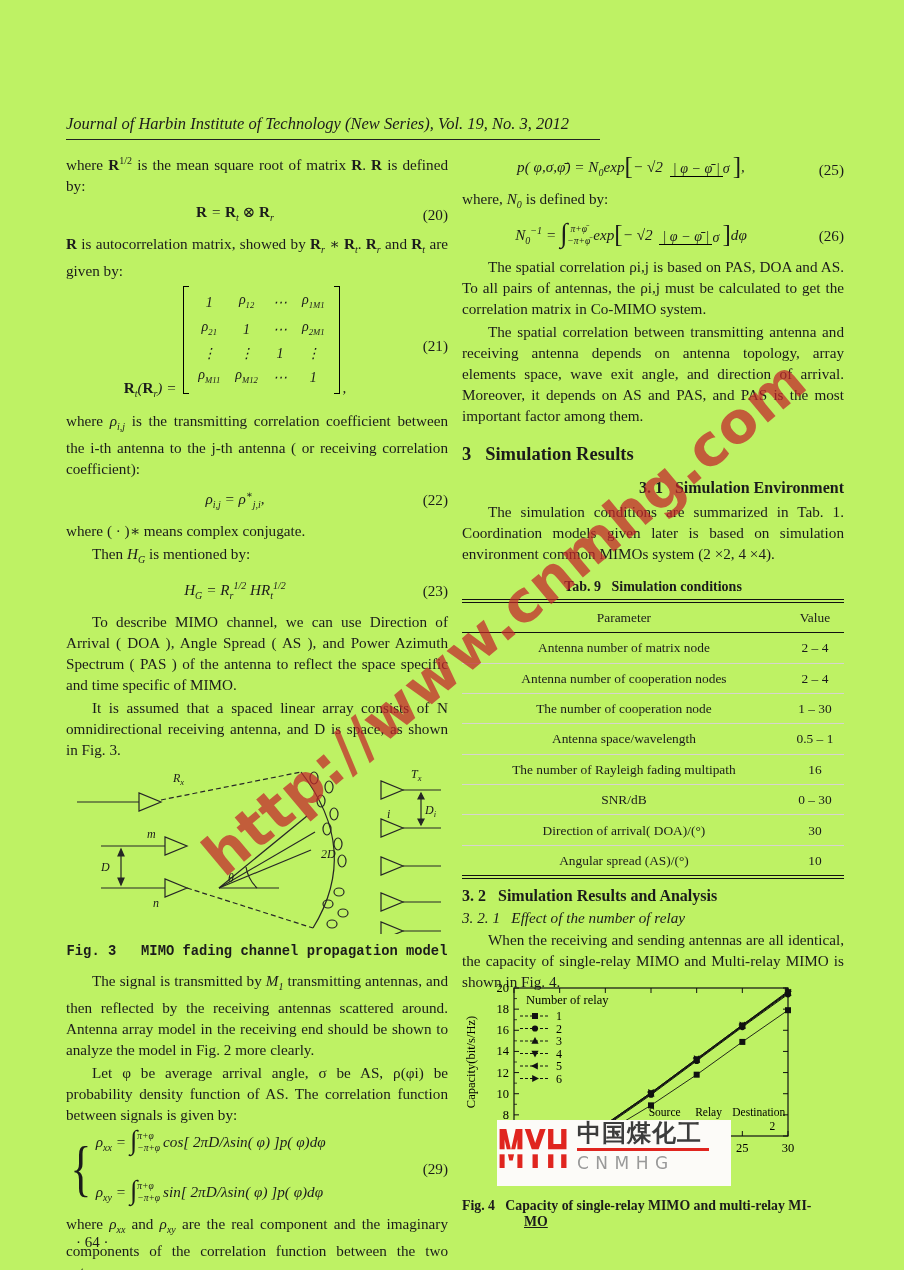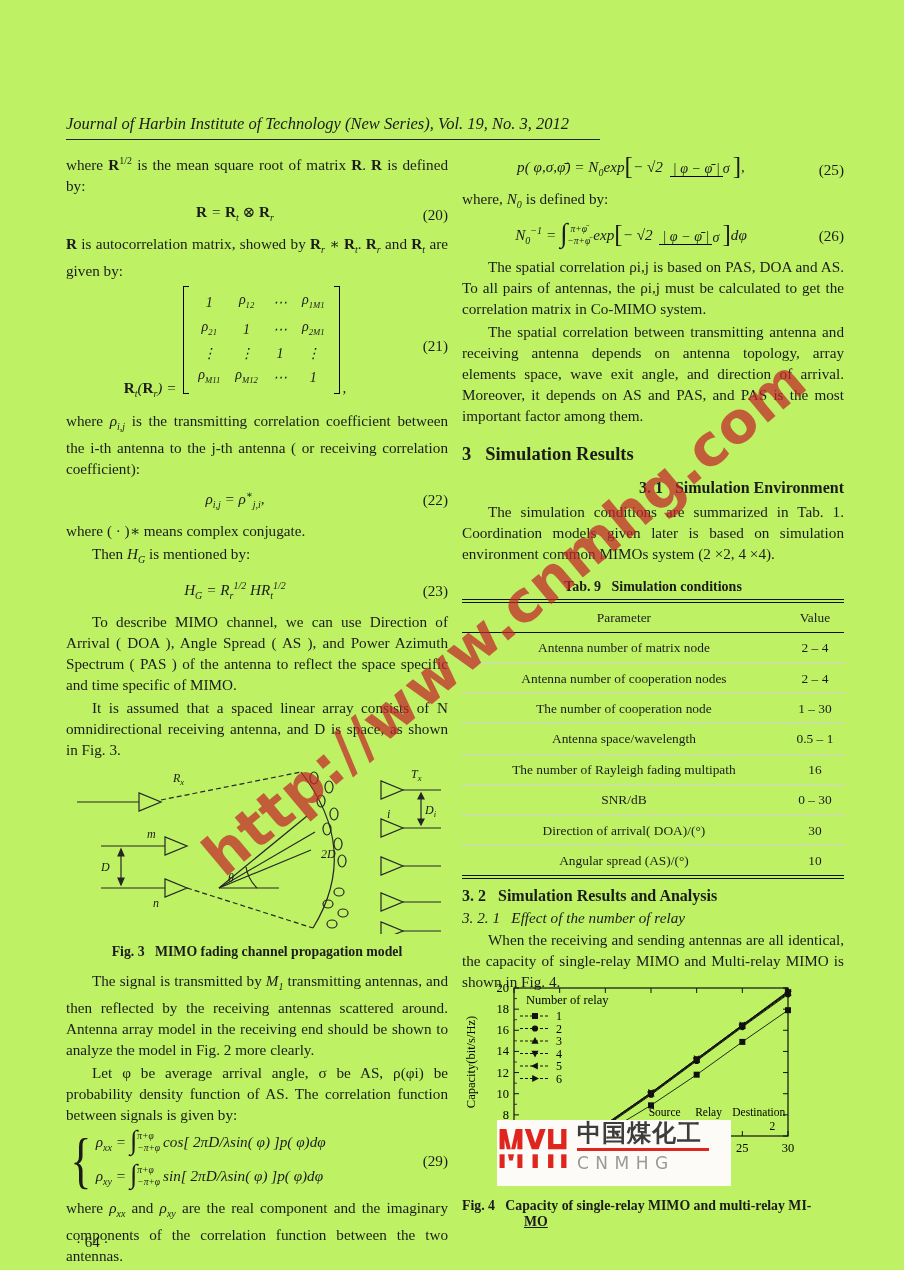--- a/index.html
+++ b/index.html
@@ -33,24 +33,24 @@
   .matwrap{display:inline-flex;align-items:stretch;margin:0 3px;}
   .brk{width:5px;}
   .brk.l{border-left:1.4px solid #000;border-top:1.4px solid #000;border-bottom:1.4px solid #000;}
   .brk.r{border-right:1.4px solid #000;border-top:1.4px solid #000;border-bottom:1.4px solid #000;}
   .mat{display:grid;grid-template-columns:repeat(4,auto);column-gap:15px;row-gap:0px;
        padding:3px 9px;font-size:14px;text-align:center;align-items:center;}
   .mc sub{font-size:62%;}
   
   .eq24 .brace{font-size:62px;font-weight:300;font-style:normal;line-height:.9;
                transform:scaleX(.7);margin-right:-2px;}
-  .eq24 .sys{flex:1;display:flex;flex-direction:column;gap:6px;text-align:left;padding-left:2px;}
+  .eq24 .sys{flex:1;display:flex;flex-direction:column;gap:22px;text-align:left;padding-left:2px;}
   
   .fig3wrap{margin:6px 0 4px 0;text-align:center;}
-  .figcap{font-weight:bold;font-size:13.8px;text-align:center;white-space:pre-wrap;margin:2px 0 8px 0;}
+  .figcap{font-weight:bold;font-size:13.8px;text-align:center;white-space:pre-wrap;margin:2px 0 8px 0;font-family:Liberation Mono, monospace;}
   .fig3svg text{font-style:italic;font-size:12px;font-family:"Liberation Serif","DejaVu Serif",serif;}
   .fig3svg .sb{font-size:8.5px;}
   
   .h3{font-weight:bold;font-size:18.5px;margin:18px 0 10px 0;white-space:pre-wrap;text-align:left;}
   .h31{font-weight:bold;font-size:16px;margin:12px 0 3px 0;white-space:pre-wrap;text-align:right;}
   .h32{font-weight:bold;font-size:16px;margin:6px 0 1px 0;white-space:pre-wrap;text-align:left;}
   .h321{font-style:italic;font-size:15.2px;margin:1px 0 1px 0;white-space:pre-wrap;text-align:left;}
   
   .tabtitle{font-weight:bold;font-size:14px;text-align:center;margin:12px 0 2px 0;white-space:pre-wrap;}
   .simtable{width:100%;border-collapse:collapse;font-size:13.4px;

